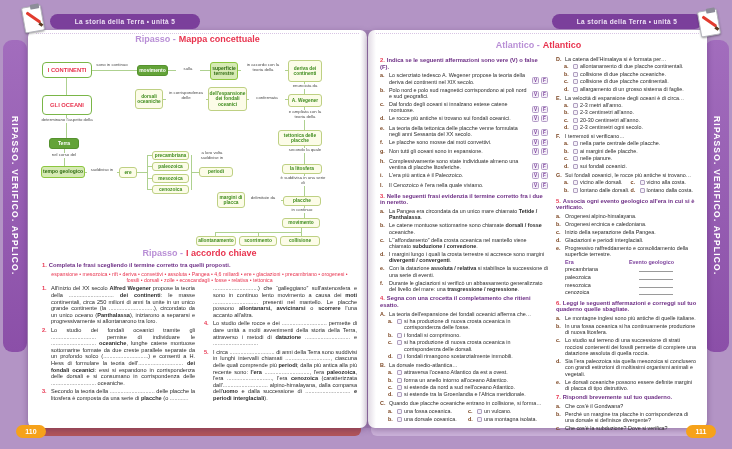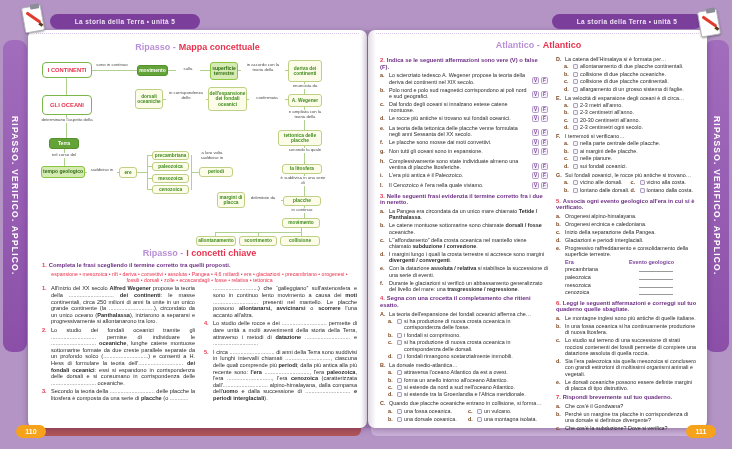--- a/index.html
+++ b/index.html
@@ -104,21 +104,21 @@
     <span class="stxt">RIPASSO. VERIFICO. APPLICO.</span>
   </div>
   <div class="stab st-r">
     <span class="stxt">RIPASSO. VERIFICO. APPLICO.</span>
   </div>
 
   <div class="under ul"></div>
   <div class="under ur"></div>
 
   <div class="page pl">
-    <div class="sec-title" style="margin-top:12px">
+    <div class="sec-title" style="margin-top:4px">
       <span class="t-pre">Ripasso -</span><span class="t-main">Mappa concettuale</span>
     </div>
 
     <div class="cmap">
 
       <i class="ln" style="left:59px;top:16px;width:45px;height:1px"></i>
       <i class="ln" style="left:135px;top:16px;width:42px;height:1px"></i>
       <i class="ln" style="left:205px;top:16px;width:50px;height:1px"></i>
       <i class="ln" style="left:130px;top:45px;width:45px;height:1px"></i>
       <i class="ln" style="left:214px;top:45px;width:41px;height:1px"></i>
@@ -178,21 +178,21 @@
       <div class="mn cream" style="left:86px;top:113px;width:18px;height:11px">ere</div>
       <div class="mn cream" style="left:119px;top:97px;width:37px;height:9px">precambriana</div>
       <div class="mn cream" style="left:119px;top:108px;width:37px;height:9px">paleozoica</div>
       <div class="mn cream" style="left:119px;top:120px;width:37px;height:9px">mesozoica</div>
       <div class="mn cream" style="left:119px;top:131px;width:37px;height:9px">cenozoica</div>
       <div class="mn cream" style="left:166px;top:113px;width:34px;height:10px">periodi</div>
     </div>
 
     <div class="lower">
       <div class="sec-title">
-        <span class="t-pre">Ripasso -</span><span class="t-main">I concetti chiave</span>
+        <span class="t-pre">Ripasso -</span><span class="t-main">I accordo chiave</span>
       </div>
       <div class="exh">
         <b class="enum">1.</b><span>Completa le frasi scegliendo il termine corretto tra quelli proposti.</span>
       </div>
       <div class="wb">espansione • mesozoica • rift • deriva • convettivi • assoluta • Pangea • 4,6 miliardi • ere • glaciazioni • precambriano • orogenesi • fossili • dorsali • zolle • ecoscandagli • fosse • relativa • tettonica</div>
       <div class="cols">
         <div class="c">
           <div class="itm">
               <span class="inum">1.</span>
               <span class="itx">All'inizio del XX secolo <b>Alfred Wegener</b> propose la teoria della ............................. <b>dei continenti</b>: le masse continentali, circa 250 milioni di anni fa unite in un unico grande continente (la .............................), circondato da un unico oceano (<b>Panthalassa</b>), iniziarono a separarsi e progressivamente si allontanarono tra loro.</span>

